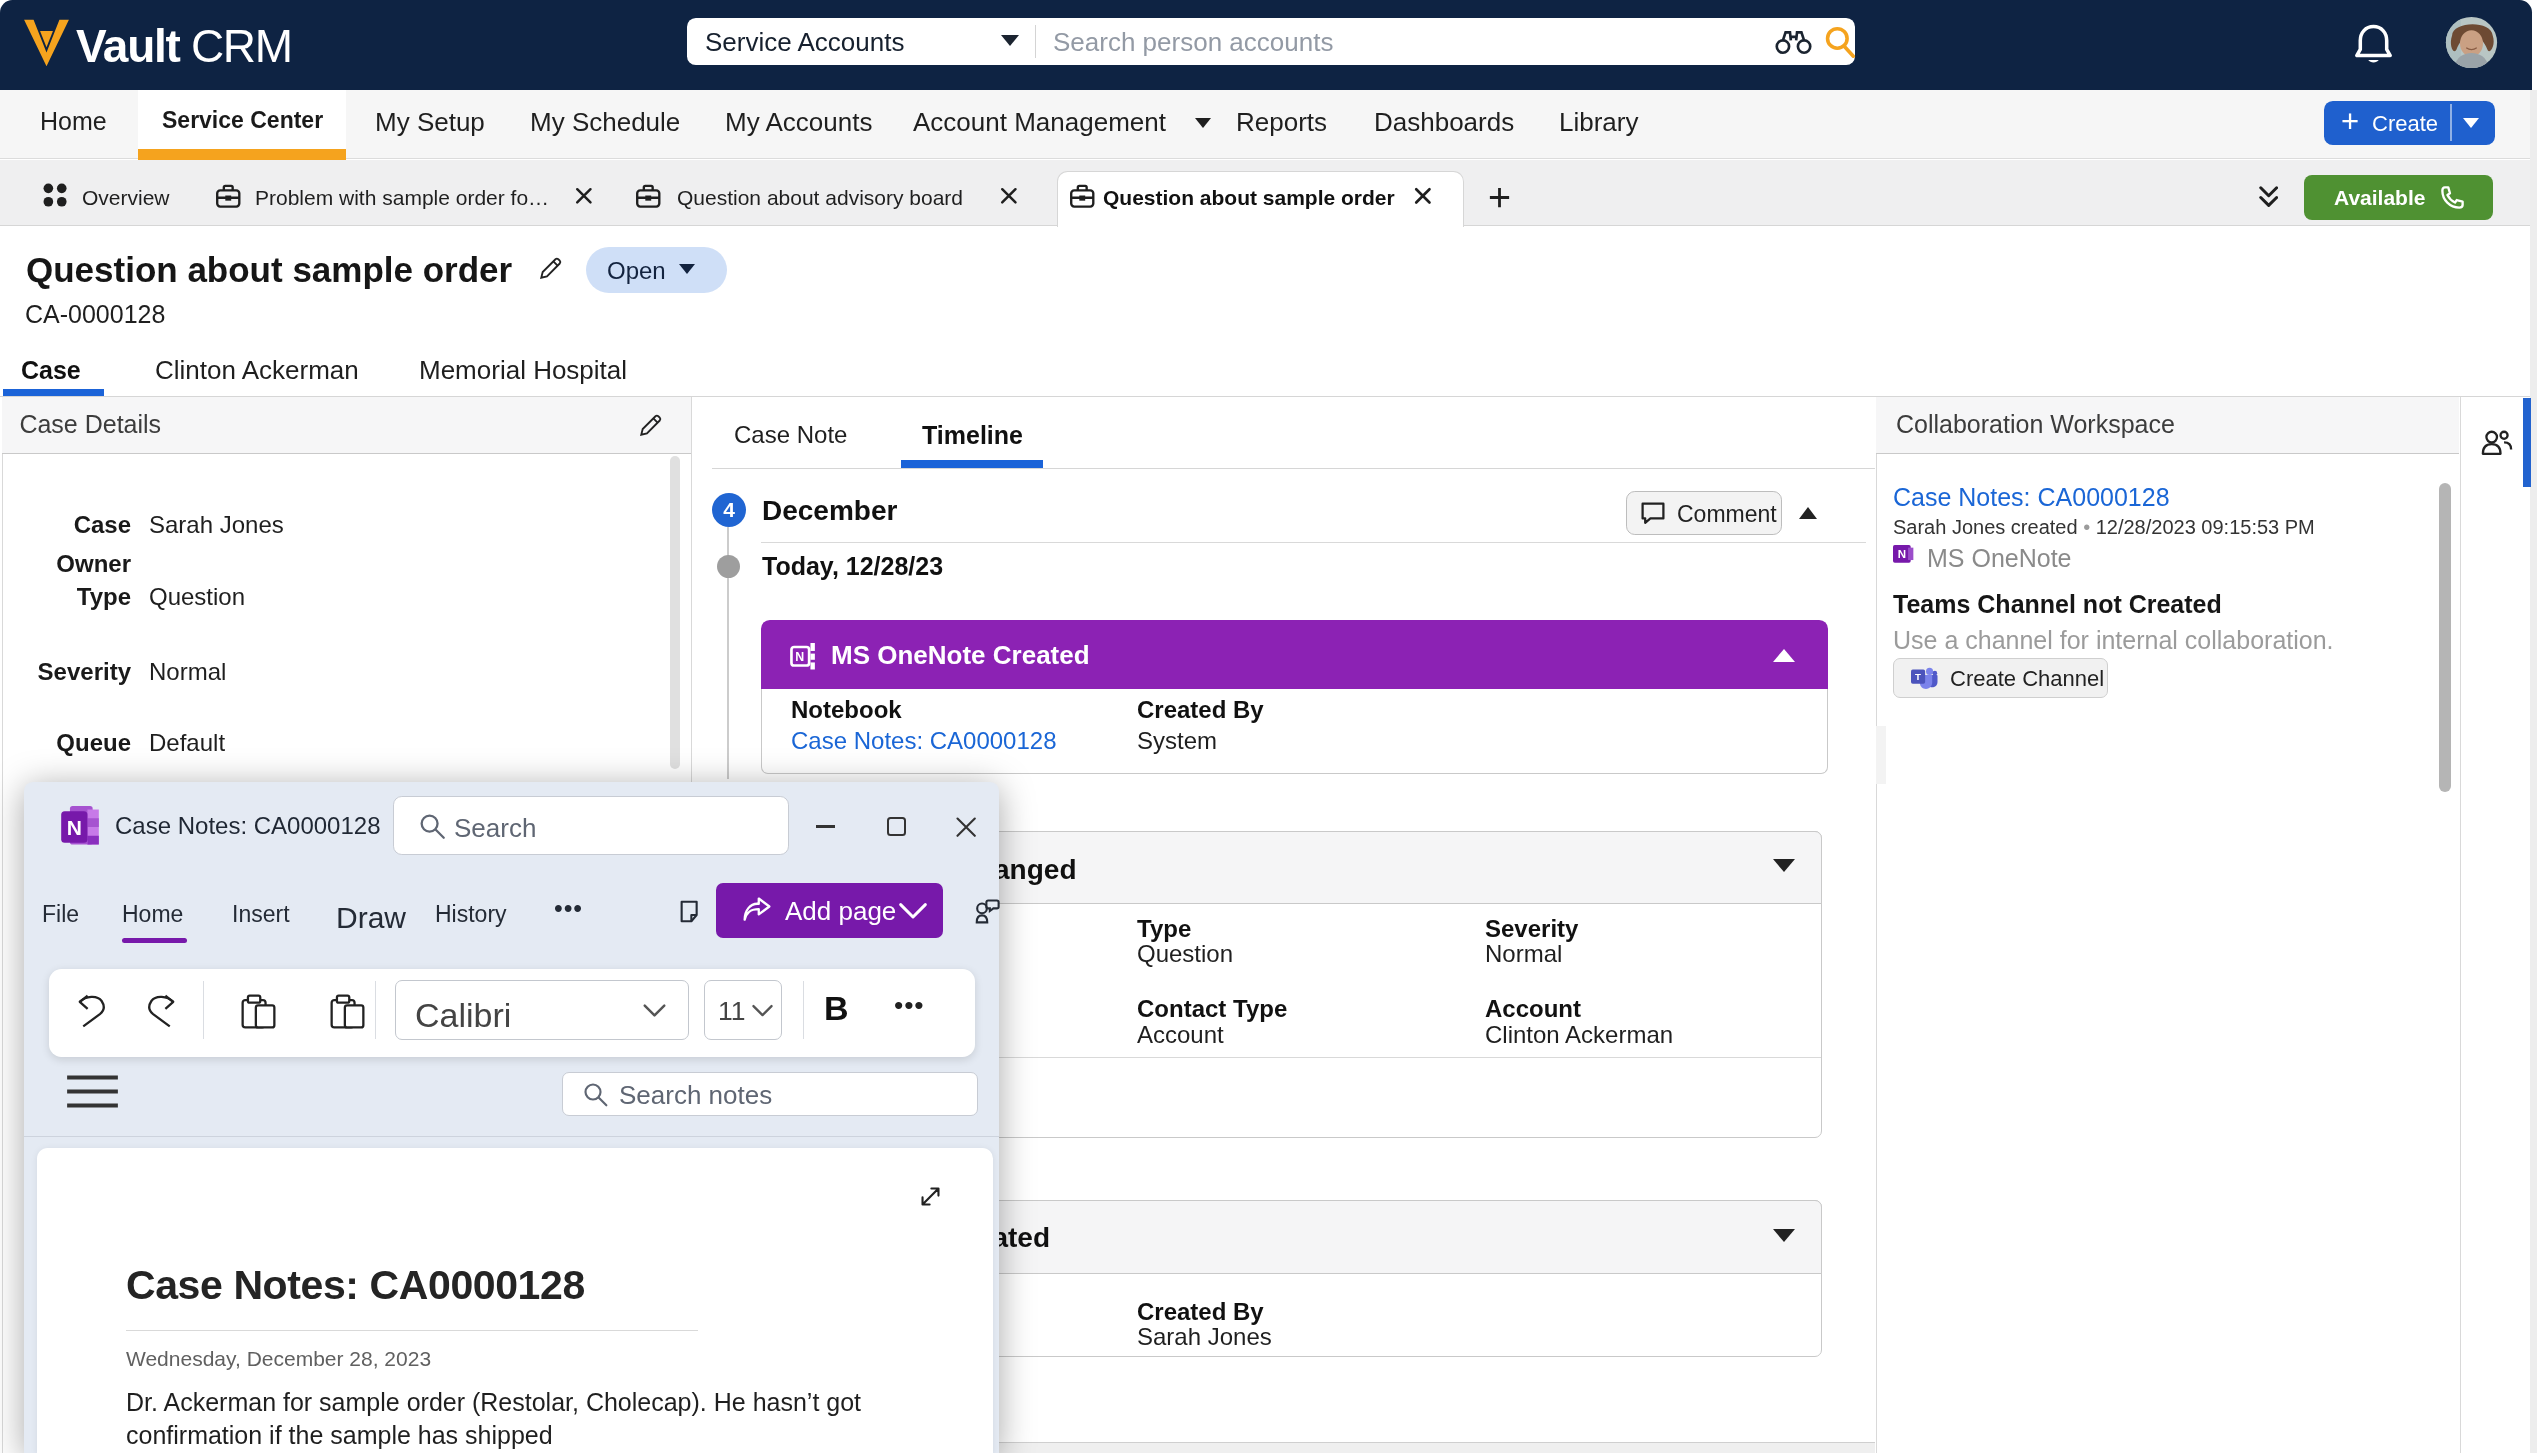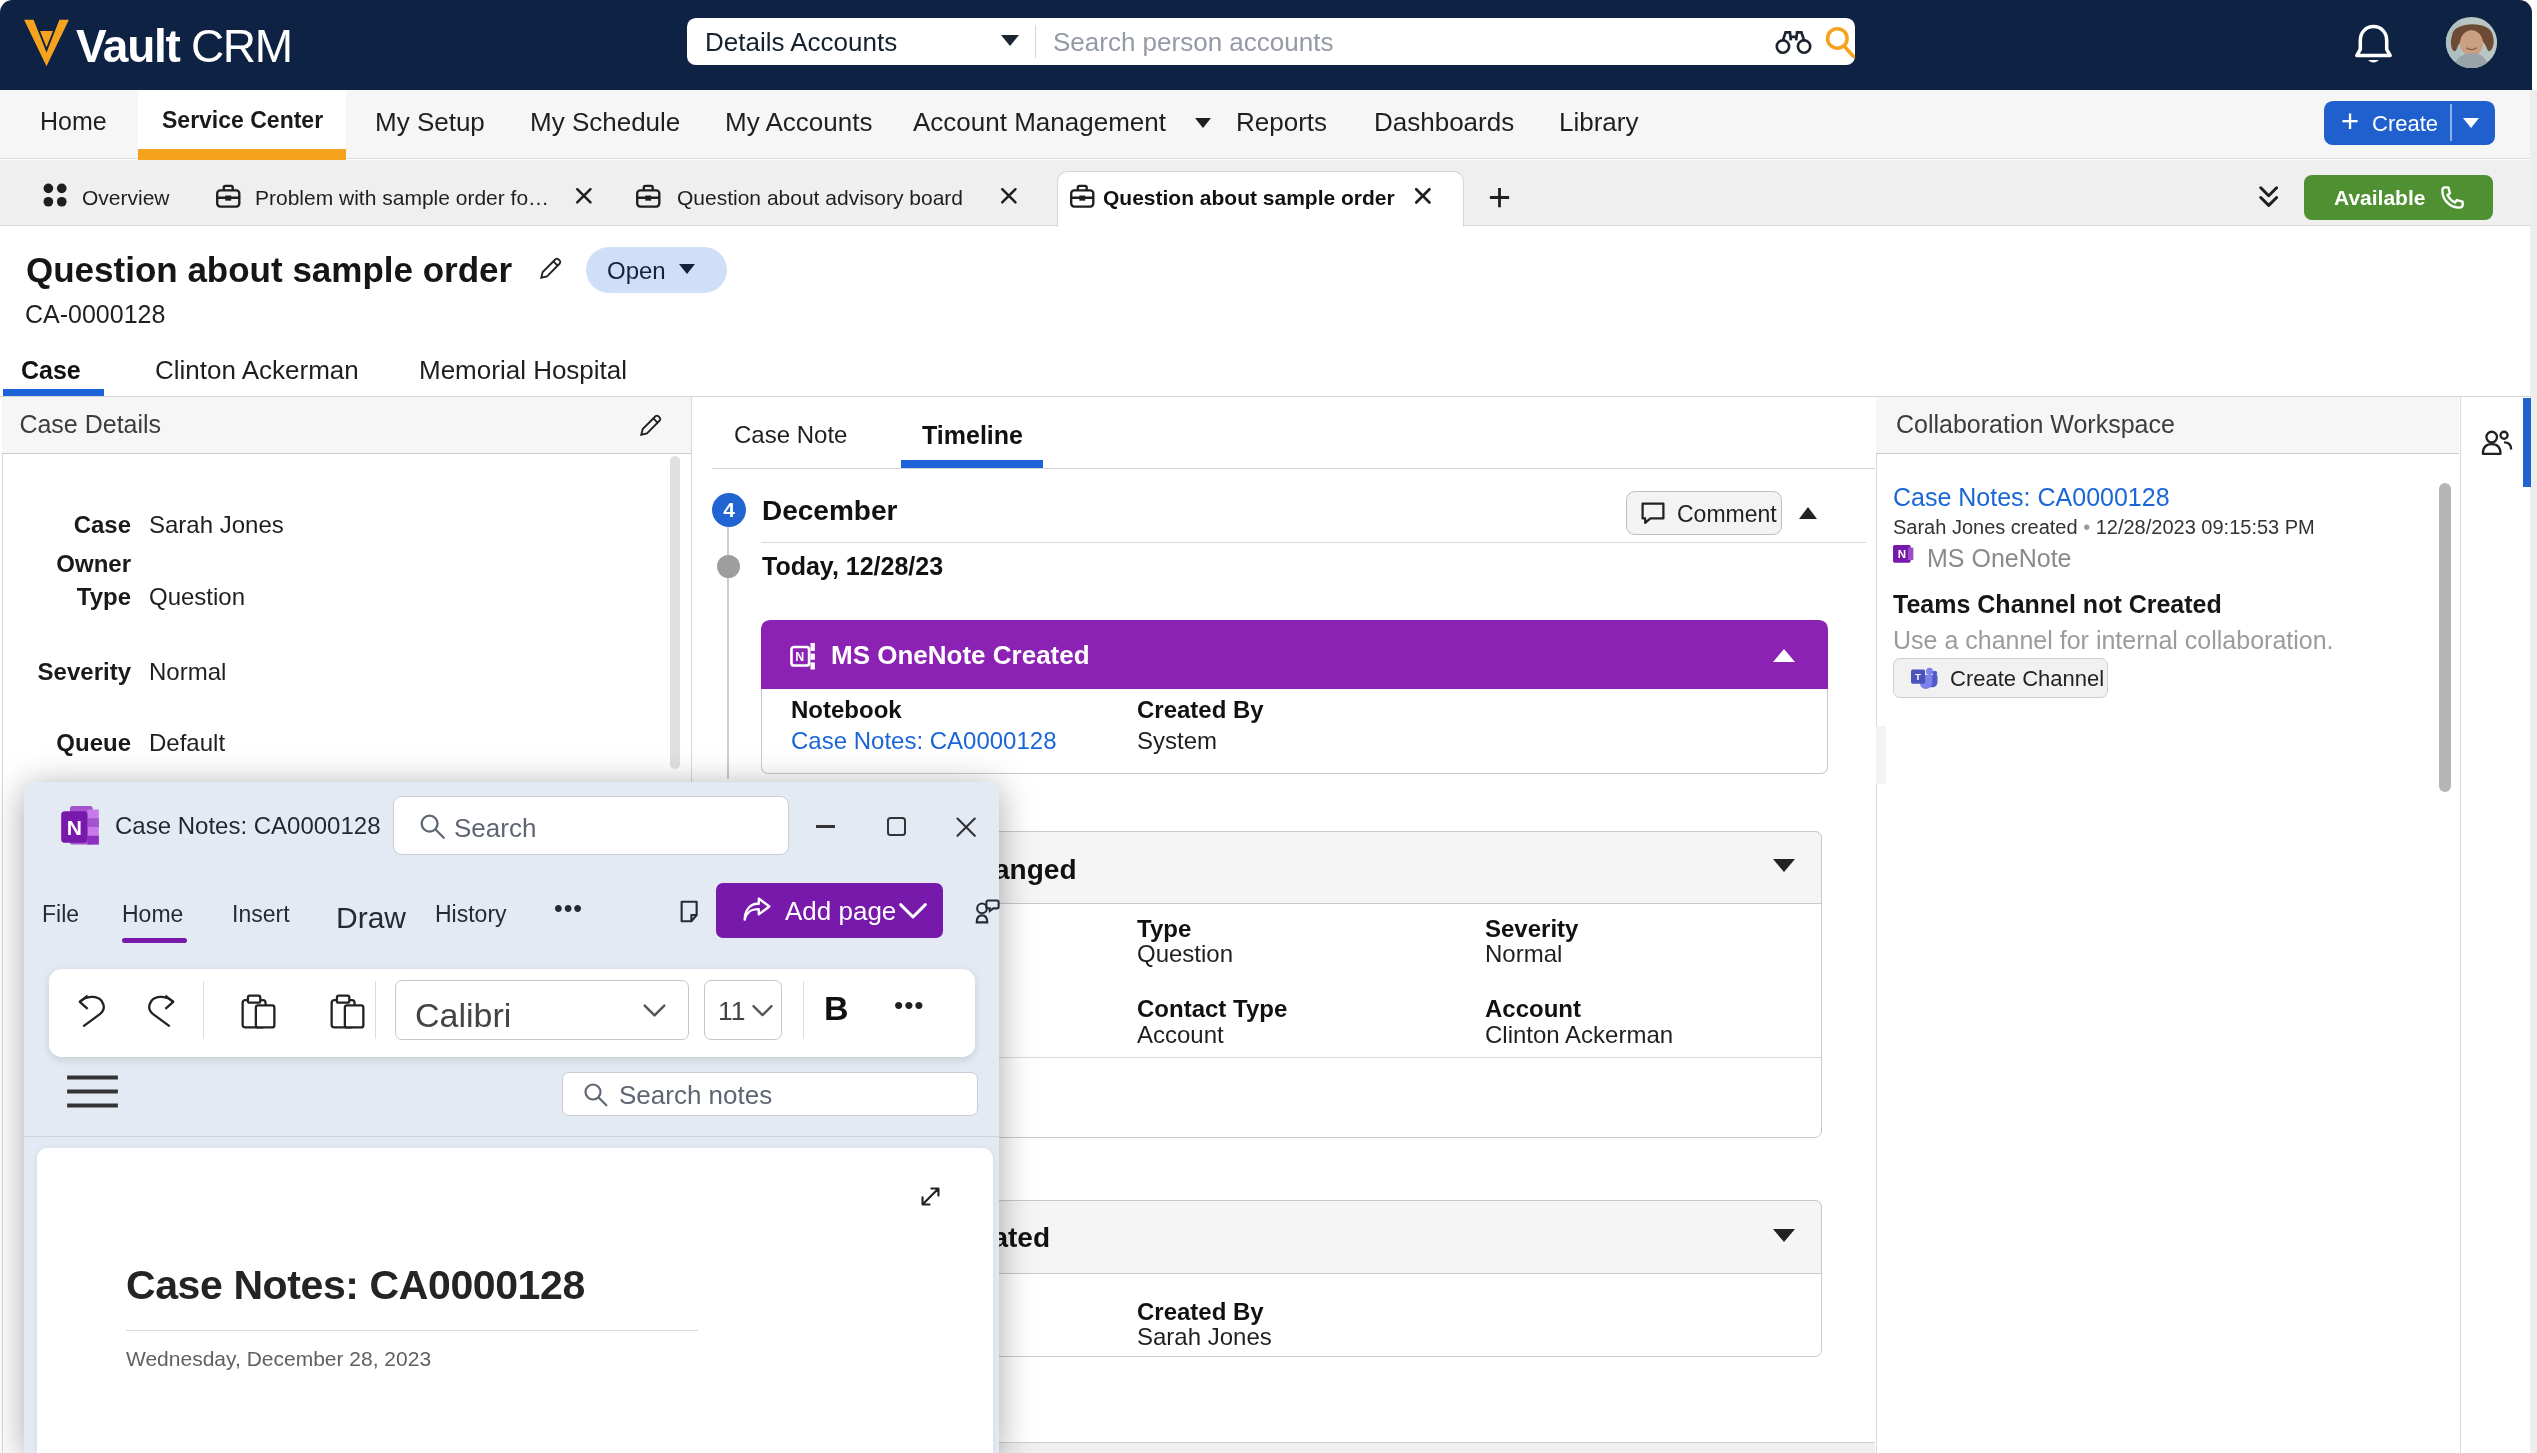--- a/index.html
+++ b/index.html
@@ -13,21 +13,21 @@
 
   <div class="abs" id="topbar" style="left:0;top:0;width:2532px;height:90px;background:#0e2343;border-radius:12.4px 12.4px 0 0;"></div>
 
   <svg class="abs" style="left:22px;top:17.7px;" width="49" height="50" viewBox="0 0 56 58">
     <path d="M2 2 L28 56 L54 2 L43 2 L28 40 L13 2 Z" fill="#f5a31e"></path>
     <path d="M20.5 15 L35.5 15 L28 34 Z" fill="#f5a31e"></path>
   </svg>
   <div class="abs" style="left:76px;top:18.6px;font-size:46px;color:#fff;font-weight:bold;letter-spacing:-1.3px;">Vault <span style="font-weight:normal;">CRM</span></div>
 
   <div class="abs" style="left:687px;top:17.7px;width:1168px;height:47px;background:#fff;border-radius:8.8px;"></div>
-  <div class="abs" style="left:705px;top:27px;font-size:26px;color:#16202e;">Details Accounts</div>
+  <div class="abs" style="left:705px;top:27px;font-size:26px;color:#16202e;">Service Accounts</div>
   <div class="abs" style="left:1001px;top:35px;width:0;height:0;border-left:9.7px solid transparent;border-right:9.7px solid transparent;border-top:11.5px solid #1b2430;"></div>
   <div class="abs" style="left:1035px;top:25px;width:0.9px;height:33px;background:#d4d4d4;"></div>
   <div class="abs" style="left:1053px;top:27px;font-size:26px;color:#939aa5;">Search person accounts</div>
 
   <svg class="abs" style="left:1775px;top:28px;" width="37" height="26.5" viewBox="0 0 42 30">
     <g fill="none" stroke="#1b2430" stroke-width="3">
       <circle cx="9" cy="21" r="7"></circle>
       <circle cx="33" cy="21" r="7"></circle>
       <path d="M9 14 L12 5 H17 L18 14 M33 14 L30 5 H25 L24 14 M18 10 H24"></path>
     </g>
@@ -402,15 +402,16 @@
 
   <div class="abs" style="left:24px;top:1136px;width:975px;height:0.9px;background:#cdd3dd;"></div>
 
   <div class="abs" style="left:37px;top:1148px;width:956px;height:305px;background:#fff;border-radius:10.6px 10.6px 0 0;box-shadow:0 1.8px 7px rgba(0,0,0,0.08);"></div>
   <svg class="abs" style="left:919px;top:1185px;" width="23" height="23" viewBox="0 0 26 26">
     <path d="M4 22 L22 4 M14 4 H22 V12 M12 22 H4 V14" fill="none" stroke="#222" stroke-width="2.4" stroke-linecap="round" stroke-linejoin="round"></path>
   </svg>
   <div class="abs" style="left:126px;top:1262px;font-size:41px;color:#242424;font-weight:600;letter-spacing:-0.4px;">Case Notes: CA0000128</div>
   <div class="abs" style="left:126px;top:1330px;width:572px;height:0.9px;background:#d9d9d9;"></div>
   <div class="abs" style="left:126px;top:1347px;font-size:21px;color:#606060;">Wednesday, December 28, 2023</div>
+  <div class="abs" style="left:126px;top:1386px;font-size:25px;color:#1f1f1f;line-height:33px;">Dr. Ackerman for sample order (Restolar, Cholecap). He hasn’t got<br>confirmation if the sample has shipped</div>
 
 </div>
 
 
 </body></html>

